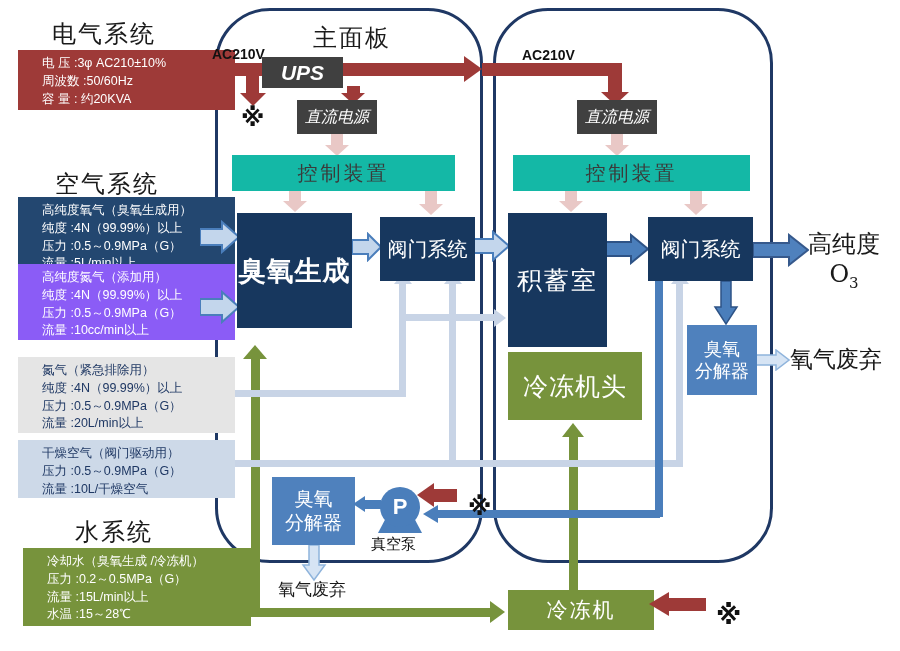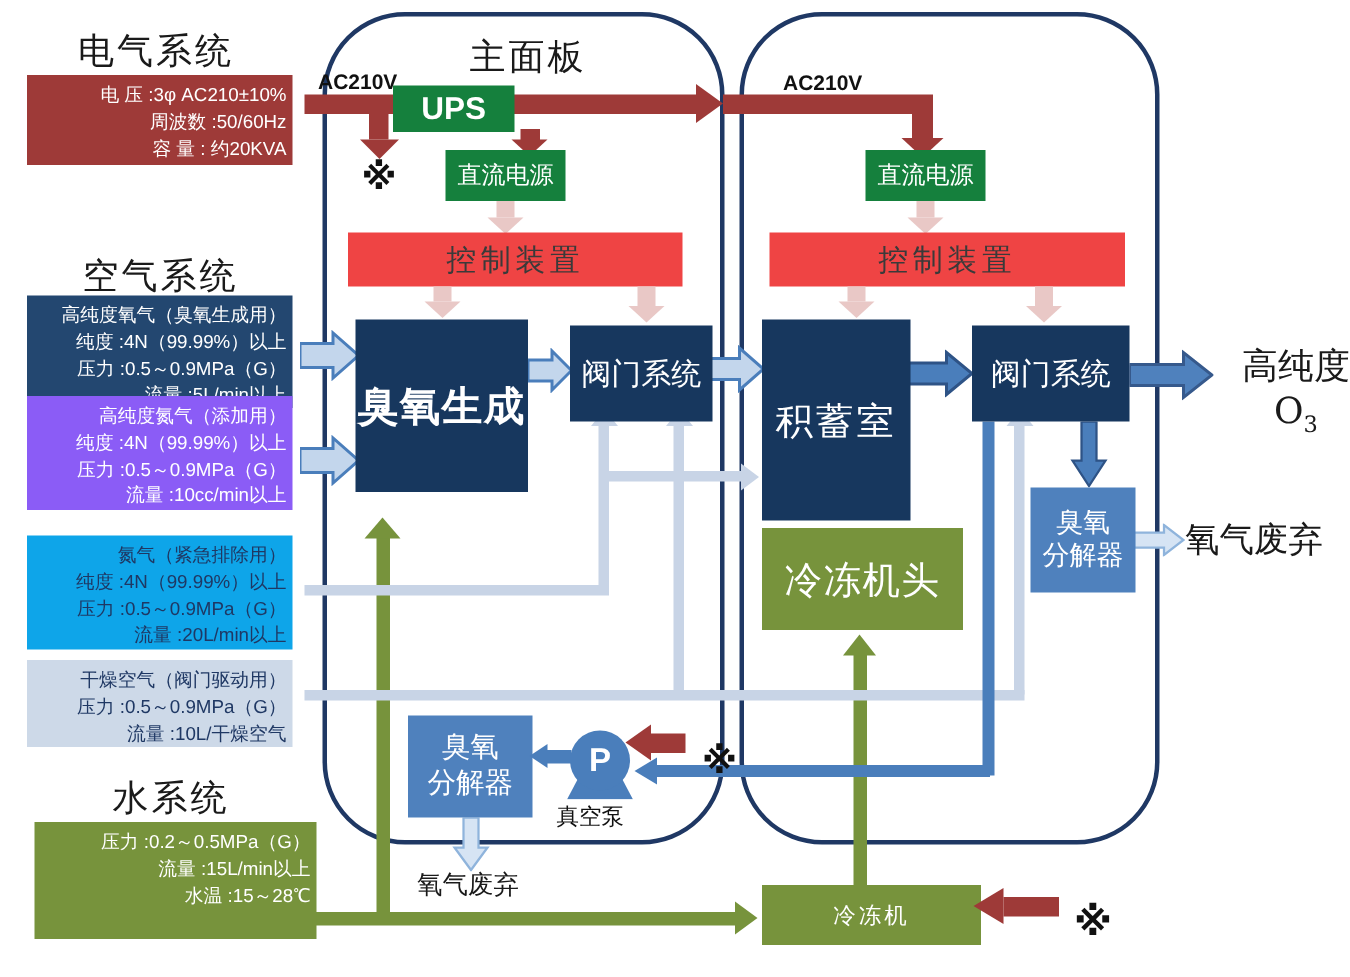--- a/index.html
+++ b/index.html
@@ -1,27 +1,27 @@
 <!DOCTYPE html>
 <html><head>
 <meta charset="utf-8">
 <style>
   html,body{margin:0;padding:0;background:#fff;}
   #stage{position:relative;width:900px;height:651px;background:#fff;overflow:hidden;
          font-family:"DejaVu Serif","Liberation Serif",serif;}
   .abs{position:absolute;}
   .panel{position:absolute;border:3px solid #1f3864;border-radius:55px;background:transparent;}
   .title{position:absolute;color:#1a1a1a;font-size:24px;letter-spacing:2px;white-space:nowrap;}
-  .specbox{position:absolute;color:#fff;font-size:12.5px;line-height:1.42;padding:5px 4px;
-           font-family:"Liberation Sans",sans-serif;white-space:nowrap;text-align:right;}
+  .specbox{position:absolute;color:#fff;font-size:12.5px;line-height:1.42;padding:5px 24px;
+           font-family:"Liberation Sans",sans-serif;white-space:nowrap;}
   .navybox{position:absolute;background:#17375e;color:#fff;display:flex;align-items:center;justify-content:center;text-align:center;}
   .greenbox{position:absolute;background:#77933c;color:#fff;display:flex;align-items:center;justify-content:center;text-align:center;}
-  .redbox{position:absolute;background:#15803d;color:#fff;display:flex;align-items:center;justify-content:center;text-align:center;}
+  .redbox{position:absolute;background:#404040;color:#fff;display:flex;align-items:center;justify-content:center;text-align:center;font-style:italic;}
   .bluebox{position:absolute;background:#4f81bd;color:#fff;display:flex;align-items:center;justify-content:center;text-align:center;line-height:1.25;}
-  .pinkbox{position:absolute;background:#ef4444;color:#3a3a3a;display:flex;align-items:center;justify-content:center;font-size:20px;letter-spacing:3px;}
+  .pinkbox{position:absolute;background:#14b8a6;color:#3a3a3a;display:flex;align-items:center;justify-content:center;font-size:20px;letter-spacing:3px;}
   .hline{position:absolute;}
   .tri{position:absolute;width:0;height:0;}
   .note{position:absolute;color:#111;font-weight:bold;font-family:"DejaVu Sans",sans-serif;}
   .aclabel{position:absolute;color:#111;font-weight:bold;font-size:14px;font-family:"Liberation Sans",sans-serif;}
   svg{display:block;}
 </style>
 </head>
 <body>
 
 <div id="stage">
@@ -102,33 +102,34 @@
     <div>纯度 :4N（99.99%）以上</div>
     <div>压力 :0.5～0.9MPa（G）</div>
     <div>流量 :5L/min以上</div>
   </div>
   <div class="specbox" style="left:18px;top:264px;width:169px;height:66px;background:#8b5cf6;">
     <div>高纯度氮气（添加用）</div>
     <div>纯度 :4N（99.99%）以上</div>
     <div>压力 :0.5～0.9MPa（G）</div>
     <div>流量 :10cc/min以上</div>
   </div>
-  <div class="specbox" style="left:18px;top:357px;width:169px;height:66px;background:#0ea5e9;color:#1f3864;">
+  <div class="specbox" style="left:18px;top:357px;width:169px;height:66px;background:#e5e5e5;color:#1f3864;">
     <div>氮气（紧急排除用）</div>
     <div>纯度 :4N（99.99%）以上</div>
     <div>压力 :0.5～0.9MPa（G）</div>
     <div>流量 :20L/min以上</div>
   </div>
   <div class="specbox" style="left:18px;top:440px;width:169px;height:48px;background:#cdd9e8;color:#1f3864;">
     <div>干燥空气（阀门驱动用）</div>
     <div>压力 :0.5～0.9MPa（G）</div>
     <div>流量 :10L/干燥空气</div>
   </div>
 
   <div class="specbox" style="left:23px;top:548px;width:180px;height:68px;background:#77933c;">
+    <div>冷却水（臭氧生成 /冷冻机）</div>
     <div>压力 :0.2～0.5MPa（G）</div>
     <div>流量 :15L/min以上</div>
     <div>水温 :15～28℃</div>
   </div>
 
   <svg class="abs" style="left:200px;top:220px;" width="40" height="34">
       <polygon points="0,9 22,9 22,2 39,17 22,32 22,25 0,25" fill="#c3d6ec" stroke="#4a7ebb" stroke-width="2"></polygon>
     </svg>
   <svg class="abs" style="left:200px;top:290px;" width="40" height="34">
       <polygon points="0,9 22,9 22,2 39,17 22,32 22,25 0,25" fill="#c3d6ec" stroke="#4a7ebb" stroke-width="2"></polygon>
@@ -161,35 +162,35 @@
   <div class="navybox" style="left:648px;top:217px;width:105px;height:64px;font-size:20px;">阀门系统</div>
   <div class="greenbox" style="left:508px;top:352px;width:134px;height:68px;font-size:25px;letter-spacing:1px;">冷冻机头</div>
   <div class="bluebox" style="left:687px;top:325px;width:70px;height:70px;font-size:18px;flex-direction:column;">
     <div>臭氧</div>
     <div>分解器</div>
   </div>
   <div class="bluebox" style="left:272px;top:477px;width:83px;height:68px;font-size:19px;flex-direction:column;">
     <div>臭氧</div>
     <div>分解器</div>
   </div>
-  <div class="greenbox" style="left:508px;top:590px;width:146px;height:40px;font-size:15px;letter-spacing:2px;">冷冻机</div>
+  <div class="greenbox" style="left:508px;top:590px;width:146px;height:40px;font-size:21px;letter-spacing:2px;">冷冻机</div>
 
   <div class="abs" style="left:378px;top:518px;width:44px;height:15px;background:#4a7ebb;clip-path:polygon(18% 0,82% 0,100% 100%,0 100%);"></div>
   <div class="abs" style="left:380px;top:487px;width:40px;height:40px;border-radius:50%;background:#4a7ebb;color:#fff;display:flex;align-items:center;justify-content:center;font-size:22px;font-weight:bold;font-family:'Liberation Sans',sans-serif;">P</div>
   <div class="abs" style="left:371px;top:535px;font-size:15px;color:#111;">真空泵</div>
   <div class="hline" style="left:364px;top:500px;width:17px;height:9px;background:#4a7ebb;"></div>
   <div class="tri" style="left:353px;top:496px;border-top:8px solid transparent;border-bottom:8px solid transparent;border-right:12px solid #4a7ebb;"></div>
 
   <div class="hline" style="left:433px;top:489px;width:24px;height:13px;background:#9e3a38;"></div>
   <div class="tri" style="left:417px;top:483px;border-top:12px solid transparent;border-bottom:12px solid transparent;border-right:17px solid #9e3a38;"></div>
   <div class="note" style="left:468px;top:493px;font-size:24px;">※</div>
   <div class="hline" style="left:669px;top:598px;width:37px;height:13px;background:#9e3a38;"></div>
   <div class="tri" style="left:649px;top:592px;border-top:12px solid transparent;border-bottom:12px solid transparent;border-right:20px solid #9e3a38;"></div>
   <div class="note" style="left:716px;top:600px;font-size:26px;">※</div>
 
-  <div class="abs" style="left:808px;top:228px;font-size:24px;color:#1a1a1a;margin-left:20px;">
+  <div class="abs" style="left:808px;top:228px;font-size:24px;color:#1a1a1a;">
     <div>高纯度</div>
     <div style="text-align:center;"><span>O</span><sub style="font-size:15px;">3</sub></div>
   </div>
   <div class="abs" style="left:790px;top:344px;font-size:23px;color:#1a1a1a;white-space:nowrap;">氧气废弃</div>
   <div class="abs" style="left:278px;top:578px;font-size:17px;color:#1a1a1a;white-space:nowrap;">氧气废弃</div>
 
 </div>
 
 </body></html>

